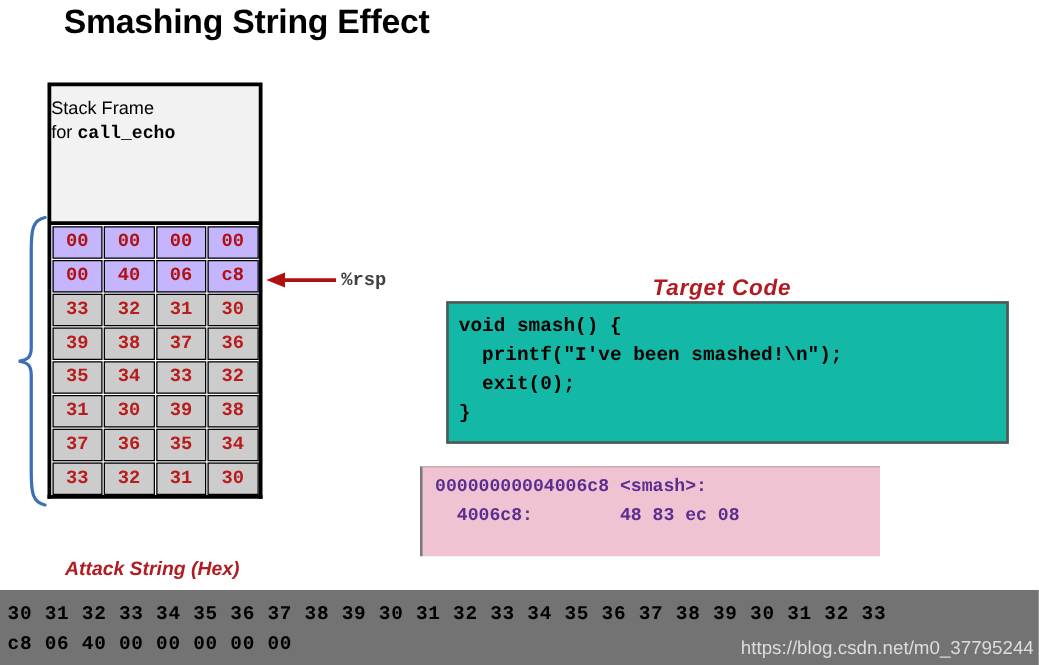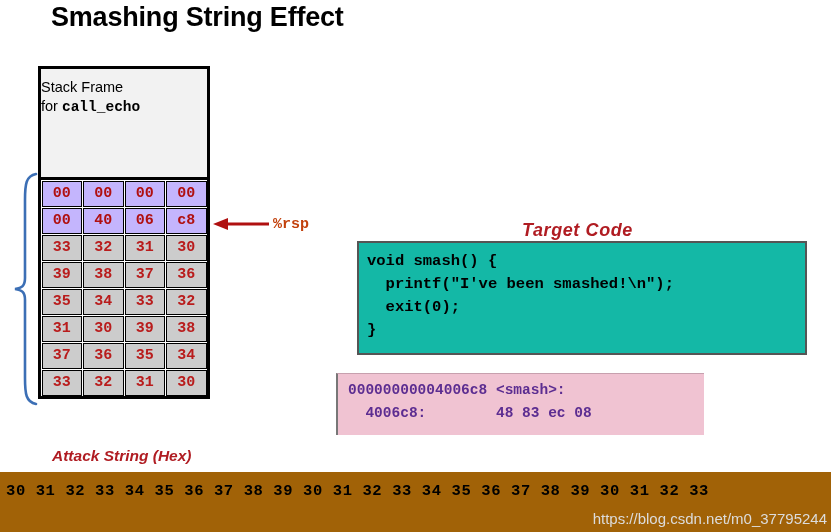--- a/index.html
+++ b/index.html
@@ -97,21 +97,21 @@
     left: 213px; top: 212px;
     height: 24px;
     display: flex;
     align-items: center;
   }
   #rsp-arrow { display: block; }
   #rsp-label {
     font-family: "Liberation Mono", monospace;
     font-weight: bold;
     font-size: 15px;
-    color: #c2410c;
+    color: #404040;
     margin-left: 4px;
   }
 
   
   #attack-string-label {
     position: absolute;
     left: 52px; top: 447px;
     font-size: 15.5px;
     font-weight: bold;
     font-style: italic;
@@ -145,42 +145,42 @@
     font-size: 15.5px;
     line-height: 23px;
     color: #000000;
     white-space: pre;
   }
 
   
   #disasm-box {
     position: absolute;
     left: 336px; top: 373px;
-    width: 368px; height: 62px;
+    width: 368px; height: 72px;
     background: #f0c3d2;
     border-left: 2px solid #777777;
     border-top: 1px solid #c7a0ae;
     padding: 5px 0 0 10px;
   }
   #disasm-box pre {
     margin: 0;
     font-family: "Liberation Mono", monospace;
     font-weight: bold;
     font-size: 14.5px;
     line-height: 23px;
     color: #5c2d91;
     white-space: pre;
   }
 
   
   #hex-banner {
     position: absolute;
     left: 0; top: 472px;
     width: 831px; height: 60px;
-    background: #a16207;
+    background: #737373;
     padding: 7px 0 0 6px;
   }
   #hex-banner .hex-row {
     font-family: "Liberation Mono", monospace;
     font-weight: bold;
     font-size: 15.5px;
     line-height: 24px;
     color: #000000;
     white-space: pre;
     letter-spacing: 0.6px;
@@ -277,14 +277,15 @@
 }</pre>
 </div>
 
 <div id="disasm-box">
   <pre>00000000004006c8 &lt;smash&gt;:</pre>
   <pre>  4006c8:        48 83 ec 08</pre>
 </div>
 
 <div id="hex-banner">
   <div class="hex-row">30 31 32 33 34 35 36 37 38 39 30 31 32 33 34 35 36 37 38 39 30 31 32 33</div>
+  <div class="hex-row">c8 06 40 00 00 00 00 00</div>
   <div id="watermark">https://blog.csdn.net/m0_37795244</div>
 </div>
 
 </body></html>

